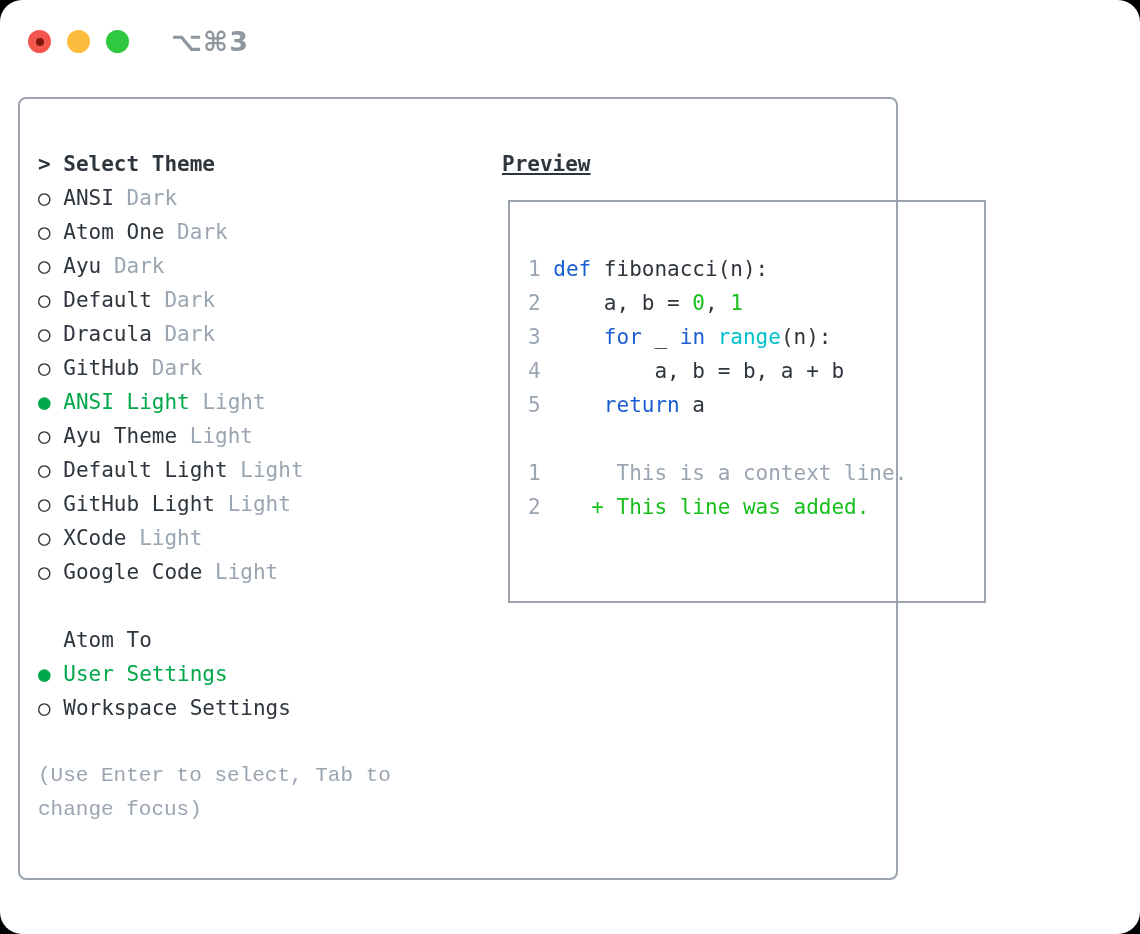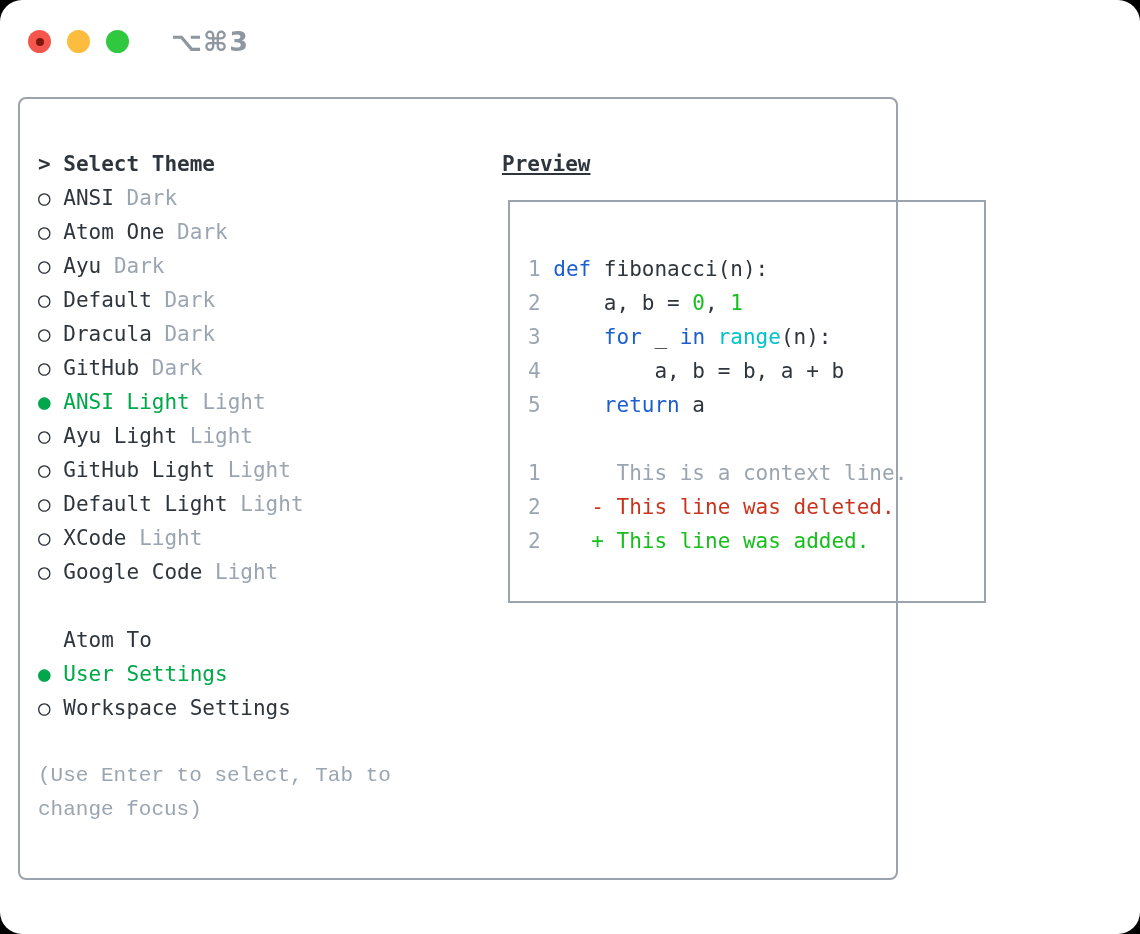--- a/index.html
+++ b/index.html
@@ -114,23 +114,23 @@
     <div class="col-left">
       <div class="row title-row"><span class="prefix">&gt;</span><span>Select Theme</span></div>
       <div id="theme-list">
           <div class="row theme-item"><span class="radio">○</span><span class="name">ANSI</span><span class="variant">Dark</span></div>
           <div class="row theme-item"><span class="radio">○</span><span class="name">Atom One</span><span class="variant">Dark</span></div>
           <div class="row theme-item"><span class="radio">○</span><span class="name">Ayu</span><span class="variant">Dark</span></div>
           <div class="row theme-item"><span class="radio">○</span><span class="name">Default</span><span class="variant">Dark</span></div>
           <div class="row theme-item"><span class="radio">○</span><span class="name">Dracula</span><span class="variant">Dark</span></div>
           <div class="row theme-item"><span class="radio">○</span><span class="name">GitHub</span><span class="variant">Dark</span></div>
           <div class="row theme-item selected"><span class="radio">●</span><span class="name">ANSI Light</span><span class="variant">Light</span></div>
-          <div class="row theme-item"><span class="radio">○</span><span class="name">Ayu Light</span><span class="variant">Light</span></div>
+          <div class="row theme-item"><span class="radio">○</span><span class="name">Ayu Theme</span><span class="variant">Light</span></div>
+          <div class="row theme-item"><span class="radio">○</span><span class="name">Default Light</span><span class="variant">Light</span></div>
           <div class="row theme-item"><span class="radio">○</span><span class="name">GitHub Light</span><span class="variant">Light</span></div>
-          <div class="row theme-item"><span class="radio">○</span><span class="name">Default Light</span><span class="variant">Light</span></div>
           <div class="row theme-item"><span class="radio">○</span><span class="name">XCode</span><span class="variant">Light</span></div>
           <div class="row theme-item"><span class="radio">○</span><span class="name">Google Code</span><span class="variant">Light</span></div>
         </div>
       <div class="gap"></div>
       <div class="row indent">Atom To</div>
       <div id="apply-list">
           <div class="row apply-item selected"><span class="radio">●</span><span class="name">User Settings</span></div>
           <div class="row apply-item"><span class="radio">○</span><span class="name">Workspace Settings</span></div>
         </div>
       <div class="help">(Use Enter to select, Tab to change focus)</div>
@@ -142,19 +142,18 @@
       <div id="code-block">
           <div class="row"><span class="lineno">1</span><span class="c-keyword">def</span><span class="c-text"> fibonacci(n):</span></div>
           <div class="row"><span class="lineno">2</span><span class="c-text">    a, b = </span><span class="c-number">0</span><span class="c-text">, </span><span class="c-number">1</span></div>
           <div class="row"><span class="lineno">3</span><span class="c-text">    </span><span class="c-keyword">for</span><span class="c-text"> _ </span><span class="c-keyword">in</span><span class="c-text"> </span><span class="c-builtin">range</span><span class="c-text">(n):</span></div>
           <div class="row"><span class="lineno">4</span><span class="c-text">        a, b = b, a + b</span></div>
           <div class="row"><span class="lineno">5</span><span class="c-text">    </span><span class="c-keyword">return</span><span class="c-text"> a</span></div>
         </div>
       <div class="gap"></div>
       <div id="diff-block">
           <div class="row"><span class="lineno-diff">1</span><span class="d-context">  This is a context line.</span></div>
-          <div class="row"><span class="lineno-diff">2</span><span class="d-deleted">- This line was deleted.</span></div>
           <div class="row"><span class="lineno-diff">2</span><span class="d-added">+ This line was added.</span></div>
         </div>
     </div>
 
   </div>
 </div>
 
 </body></html>

